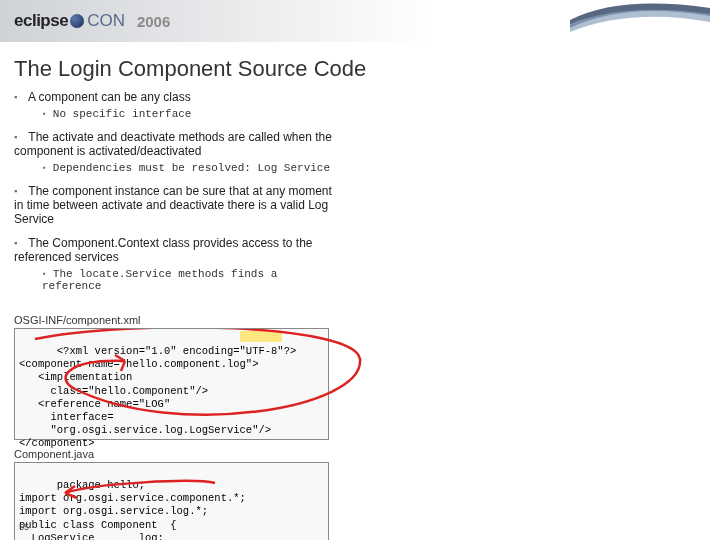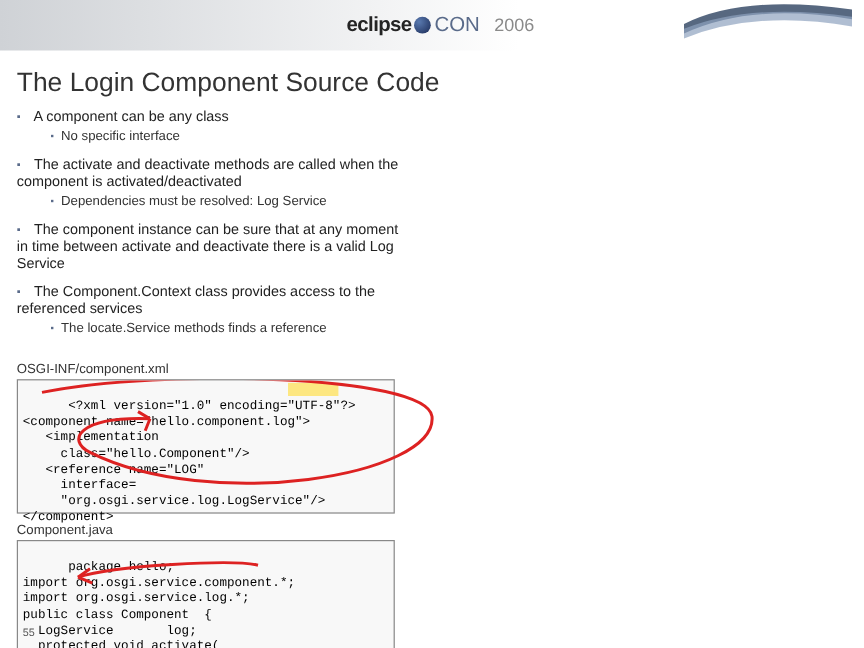--- a/index.html
+++ b/index.html
@@ -12,21 +12,20 @@
     overflow: hidden;
   }
   .header {
     position: relative;
     height: 42px;
     background: linear-gradient(to right, #cfd2d6 0%, #ffffff 60%);
     border-radius: 0 0 30px 0;
     display: flex;
     align-items: center;
     padding-left: 14px;
-    justify-content: center;
   }
   .logo-eclipse {
     color: #242424;
     font-size: 17px;
     font-weight: bold;
     letter-spacing: -0.5px;
     display: flex;
     align-items: center;
   }
   .eclipse-ball {
@@ -34,21 +33,21 @@
     background: radial-gradient(circle at 30% 30%, #5a7ab0, #1a2a55);
     border-radius: 50%;
     margin: 0 2px;
   }
   .logo-con {
     color: #5a6b8a;
     font-size: 17px;
     font-weight: normal;
     margin-left: 1px;
   }
-  .year { color: #8a8a8a; font-size: 15px; margin-left: 12px; font-weight: normal;}
+  .year { color: #8a8a8a; font-size: 15px; margin-left: 12px; font-weight: bold;}
   .swoosh {
     position: absolute;
     right: 10px;
     top: 0;
     width: 140px;
     height: 40px;
   }
   .title {
     font-size: 22px;
     color: #333;
@@ -79,21 +78,21 @@
     vertical-align: 1px;
   }
   ul.sub { list-style: none; margin: 4px 0 0 28px; }
   ul.sub > li::before {
     content: "▪";
     color: #5a6b8a;
     font-size: 8px;
     margin-right: 6px;
     vertical-align: 1px;
   }
-  ul.sub > li { font-size: 11px; color: #333; }
+  ul.sub > li { font-size: 11px; color: #333; font-family: Liberation Mono, monospace; }
   .file-label { font-size: 11px; color: #333; margin-bottom: 2px; margin-top: 2px;}
   .codebox {
     border: 1px solid #888;
     background: #f8f8f8;
     font-family: "Courier New", monospace;
     font-size: 10.5px;
     line-height: 1.25;
     padding: 3px 4px;
     white-space: pre;
     color: #000;

